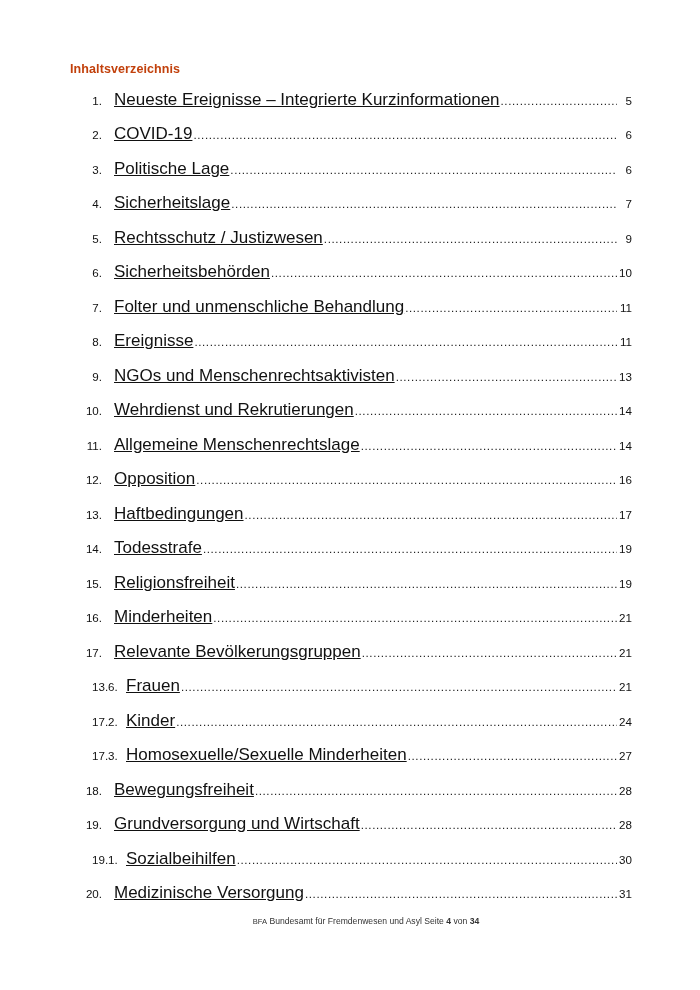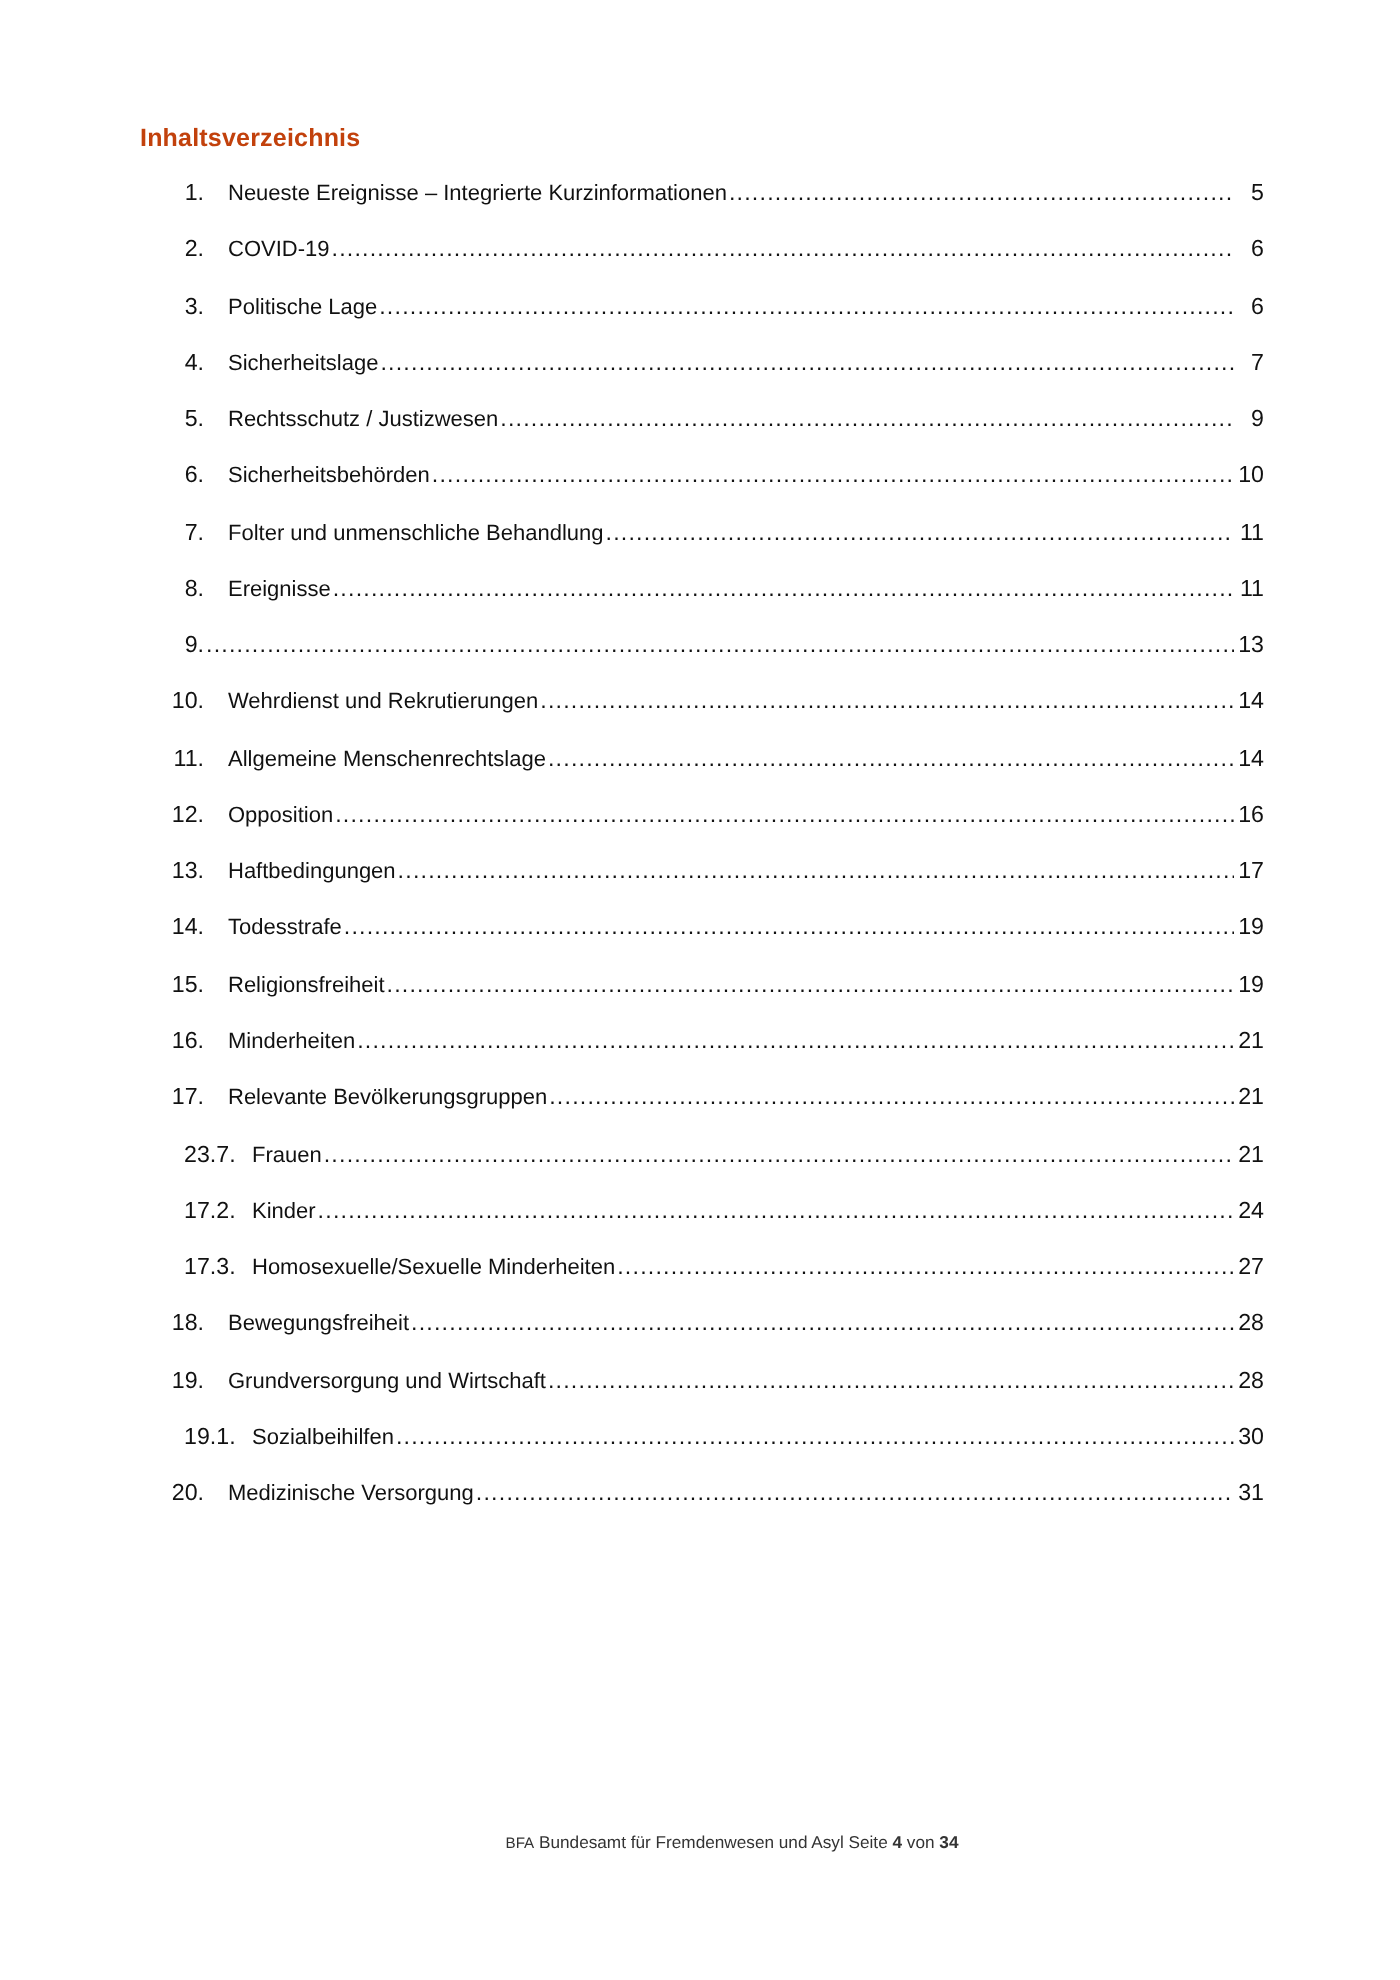--- a/index.html
+++ b/index.html
@@ -59,21 +59,22 @@
     flex: 0 0 30px;
     text-align: left;
   }
   .toc-row.level-2 .title {
     padding-left: 4px;
   }
   .num {
     font-size: 11.6px;
   }
   .title {
-    font-size: 11px;
+    font-size: 17px;
+    text-decoration: underline;
   }
   .dots {
     flex: 1 1 auto;
     overflow: hidden;
     white-space: nowrap;
     font-size: 11.6px;
     letter-spacing: 0.6px;
     color: #111111;
     margin: 0 1px;
     min-width: 10px;
@@ -155,20 +156,21 @@
         <span class="page-no">11</span>
       </li>
       <li class="toc-row level-1">
         <span class="num">8.</span>
         <span class="title">Ereignisse</span>
         <span class="dots"></span>
         <span class="page-no">11</span>
       </li>
       <li class="toc-row level-1">
         <span class="num">9.</span>
+        <span class="title">NGOs und Menschenrechtsaktivisten</span>
         <span class="dots"></span>
         <span class="page-no">13</span>
       </li>
       <li class="toc-row level-1">
         <span class="num">10.</span>
         <span class="title">Wehrdienst und Rekrutierungen</span>
         <span class="dots"></span>
         <span class="page-no">14</span>
       </li>
       <li class="toc-row level-1">
@@ -207,21 +209,21 @@
         <span class="dots"></span>
         <span class="page-no">21</span>
       </li>
       <li class="toc-row level-1">
         <span class="num">17.</span>
         <span class="title">Relevante Bevölkerungsgruppen</span>
         <span class="dots"></span>
         <span class="page-no">21</span>
       </li>
       <li class="toc-row level-2">
-        <span class="num">23.7.</span>
+        <span class="num">13.6.</span>
         <span class="title">Frauen</span>
         <span class="dots"></span>
         <span class="page-no">21</span>
       </li>
       <li class="toc-row level-2">
         <span class="num">17.2.</span>
         <span class="title">Kinder</span>
         <span class="dots"></span>
         <span class="page-no">24</span>
       </li>

